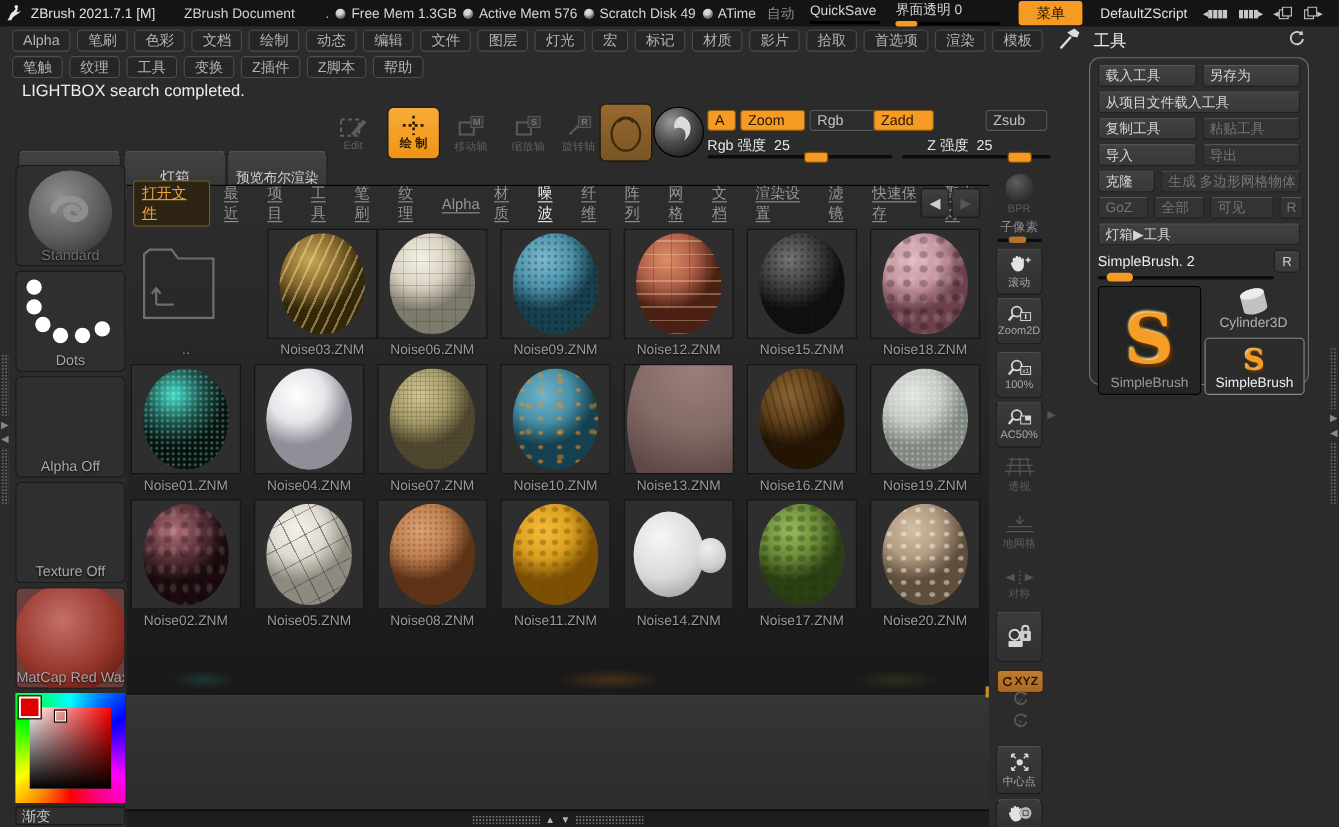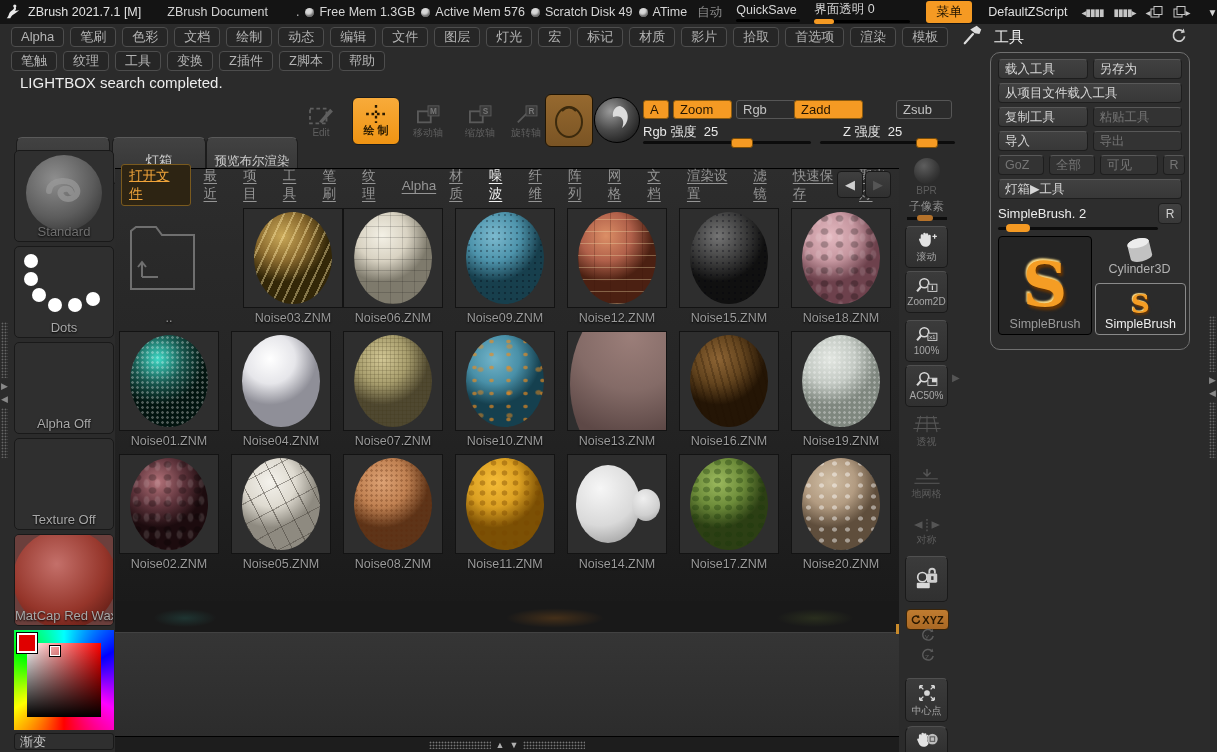--- a/index.html
+++ b/index.html
@@ -12,21 +12,21 @@
   .tb-app{color:#e2e2e2;}
   .tb-doc{margin-left:26px;color:#d2d2d2;}
   .tb-sep{margin-left:28px;color:#bbb;}
   .tb-stats{display:flex;align-items:center;margin-left:6px;}
   .tb-stat{display:flex;align-items:center;margin-right:6px;}
   .tb-dot{width:9px;height:9px;border-radius:50%;background:#d8d8d8;margin-right:5px;box-shadow:inset -1px -2px 2px rgba(0,0,0,.5);}
   .tb-auto{color:#8a8a8a;margin-left:4px;}
   .tb-stack{display:flex;flex-direction:column;align-items:flex-start;margin-left:14px;}
   .tb-track{height:3px;background:#000;border-radius:2px;margin-top:2px;position:relative;}
   .tb-fill{position:absolute;left:0;top:-1px;height:5px;width:20px;background:#f59a23;border-radius:3px;}
-  .tb-menu{margin-left:16px;background:#f59a23;color:#201400;padding:2px 10px;border-radius:3px;font-size:13px;}
+  .tb-menu{margin-left:16px;background:#f59a23;color:#201400;padding:2px 16px;border-radius:3px;font-size:13px;}
   .tb-zscript{margin-left:16px;color:#e0e0e0;}
   .tb-icons{display:flex;align-items:center;margin-left:14px;gap:10px;color:#c6c6c6;}
   .tb-ic{display:flex;align-items:center;font-size:10px;letter-spacing:-1px;color:#c6c6c6;}
   .tb-win{display:flex;align-items:center;gap:14px;margin-left:18px;}
   
   #menubar{position:absolute;left:8px;top:25px;width:950px;display:flex;flex-wrap:wrap;}
   .menu-chip{background:#262626;border:1px solid #4d4d4d;border-radius:4px;color:#b4b4b4;
              font-size:13px;padding:1px 9px;margin:2px 3px;line-height:16px;}
   
   .status-msg{position:absolute;left:20px;top:74px;font-size:15px;color:#ededed;}
@@ -679,20 +679,24 @@
         </div>
         <div class="tp-row">
           <span class="tp-btn">复制工具</span>
           <span class="tp-btn disabled">粘贴工具</span>
         </div>
         <div class="tp-row">
           <span class="tp-btn">导入</span>
           <span class="tp-btn disabled">导出</span>
         </div>
         <div class="tp-row">
+          <span class="tp-btn narrow">克隆</span>
+          <span class="tp-btn disabled">生成 多边形网格物体</span>
+        </div>
+        <div class="tp-row">
           <span class="tp-btn disabled w46">GoZ</span>
           <span class="tp-btn disabled w46">全部</span>
           <span class="tp-btn disabled w58">可见</span>
           <span class="tp-btn disabled tiny">R</span>
         </div>
         <div class="tp-row">
           <span class="tp-btn">灯箱▶工具</span>
         </div>
       </div>
     <div class="tp-sliderrow">
@@ -719,15 +723,15 @@
         <span class="s-letter small">S</span>
         <span class="tp-small-label">SimpleBrush</span>
       </div>
     </div>
   </div>
 
 <span class="mode-chip mode-on" style="left: 643px; width: 26px;">A</span>
     <span class="mode-chip mode-on" style="left: 673px; width: 59px;">Zoom</span>
     <span class="mode-chip mode-off" style="left: 736px; width: 60px;">Rgb</span>
     <span class="mode-chip mode-off" style="left: 799px; width: 28px;">M</span>
-    <span class="mode-chip mode-on" style="left: 794px; width: 69px;">Zadd</span>
+    <span class="mode-chip mode-on" style="left: 794px; width: 55px;">Zadd</span>
     <span class="mode-chip mode-off" style="left: 896px; width: 56px;">Zsub</span>
   </div>
 
 </body></html>

